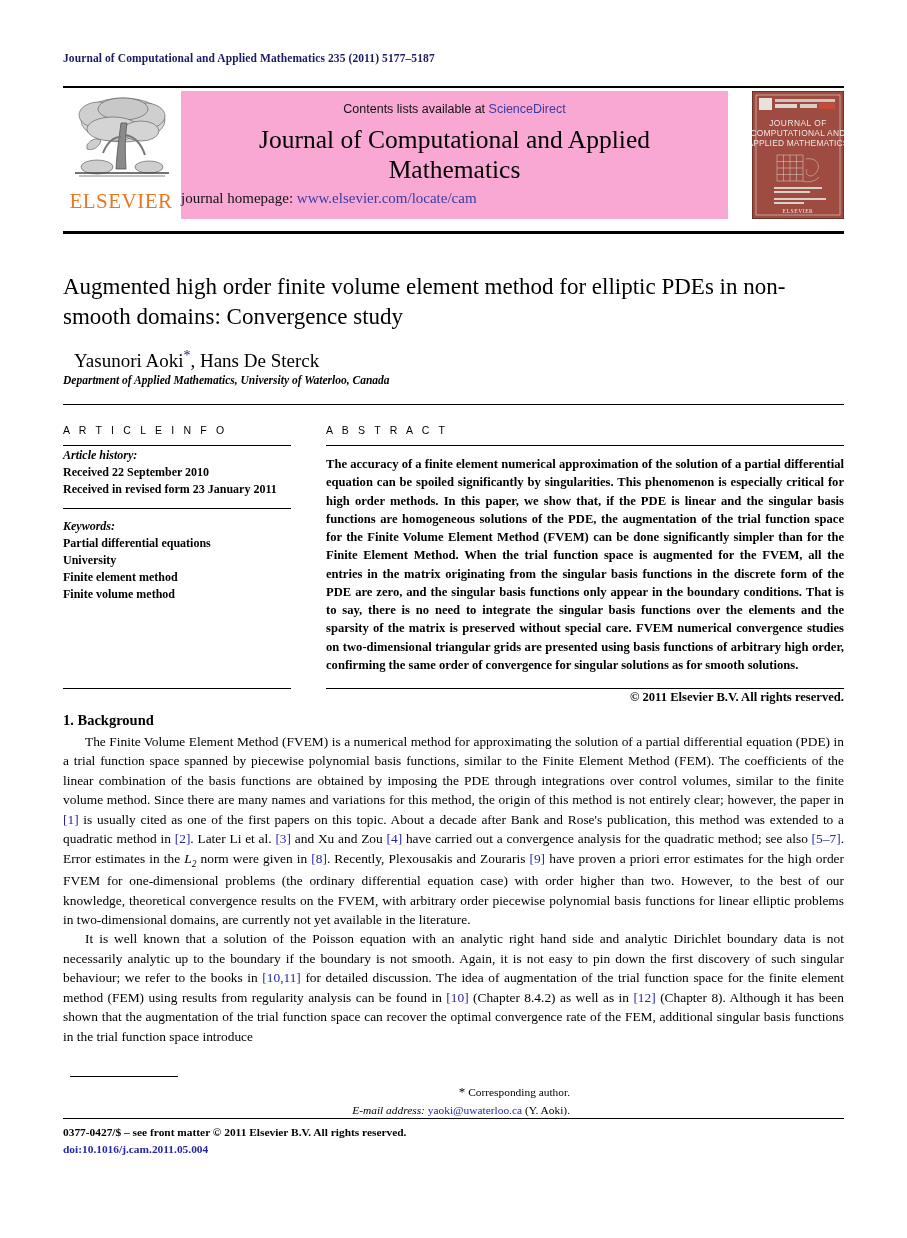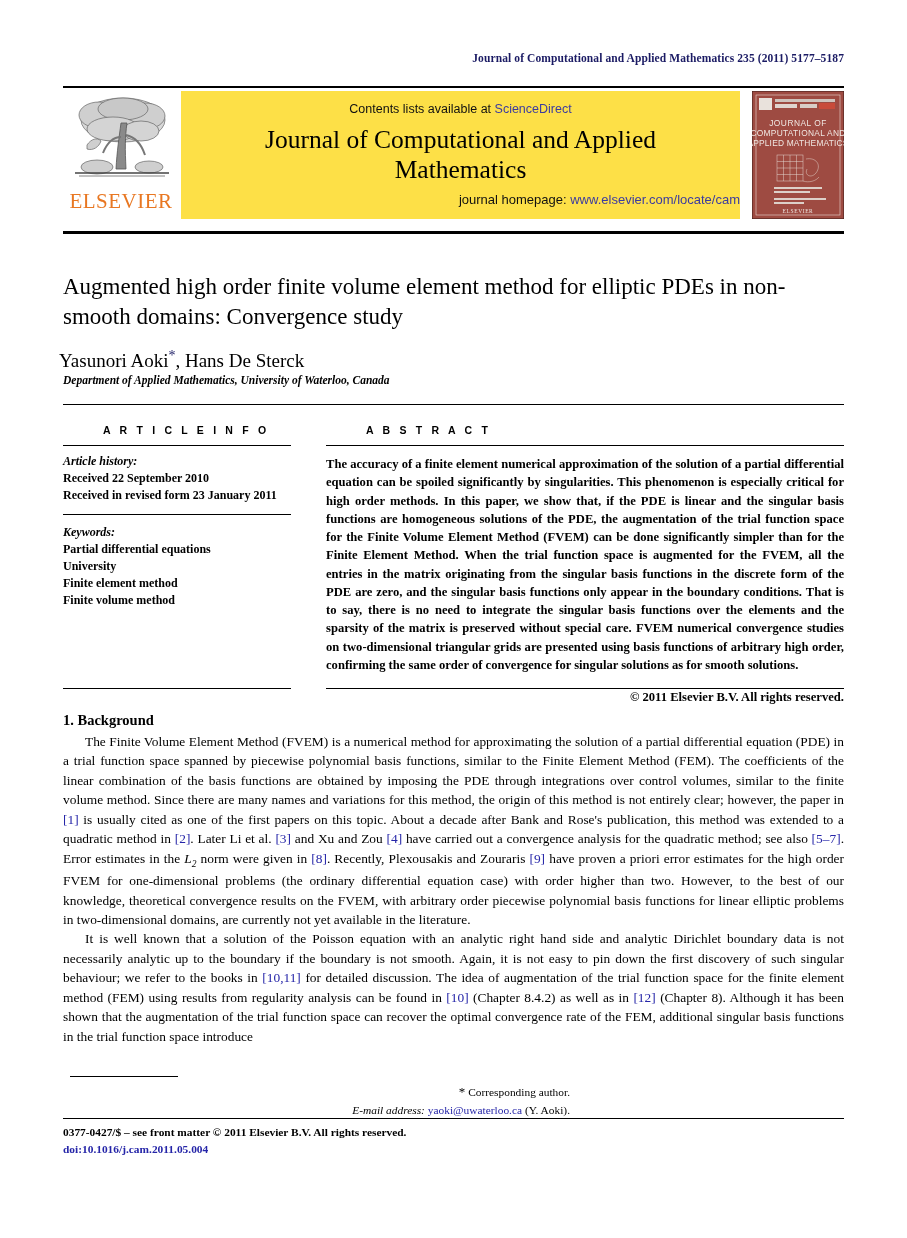--- a/index.html
+++ b/index.html
@@ -20,21 +20,21 @@
     left: 0; top: 0;
     width: 907px;
     height: 1238px;
   }
 
   
   .running-head {
     position: absolute;
     left: 63px; top: 52px;
     width: 781px;
-    text-align: right;
+    text-align: left;
     font-family: "Liberation Serif", serif;
     font-weight: bold;
     font-size: 11.5px;
     color: #1b1b64;
     letter-spacing: .1px;
   }
 
   
   .masthead {
     position: absolute;
@@ -73,21 +73,21 @@
     left: 2px; bottom: 5px;
     width: 112px;
     text-align: center;
     font-family: "Liberation Serif", serif;
     font-size: 21px;
     letter-spacing: .5px;
     color: #e87722;
   }
   .mast-center {
     flex: 1 1 auto;
-    background: #fde047;
+    background: #f9a8d4;
     position: relative;
     display: flex;
     flex-direction: column;
     align-items: center;
     justify-content: flex-start;
     padding-top: 11px;
     box-sizing: border-box;
   }
   .contents-line {
     font-family: "Liberation Sans", sans-serif;
@@ -103,46 +103,46 @@
     font-size: 25.5px;
     line-height: 1.18;
     text-align: center;
     color: #000;
     max-width: 430px;
   }
   .homepage-line {
     position: absolute;
     left: 0; bottom: 12px;
     width: 100%;
-    text-align: right;
-    font-family: Liberation Sans, sans-serif;
-    font-size: 13px;
+    text-align: left;
+    font-family: Liberation Serif, serif;
+    font-size: 15px;
     color: #111;
   }
   .homepage-line .url { color: #3b3ba0; }
   .cover-box {
     flex: 0 0 92px;
     width: 92px;
     position: relative;
-    margin-left: 12px;
+    margin-left: 24px;
   }
 
   
   .title {
     position: absolute;
     left: 63px; top: 272px;
     width: 790px;
     font-family: "Liberation Serif", serif;
     font-size: 23px;
     line-height: 1.3;
     color: #000;
   }
   .authors {
     position: absolute;
-    left: 59px; top: 348px;
+    left: 74px; top: 348px;
     width: 700px;
     font-family: "Liberation Serif", serif;
     font-size: 19px;
     color: #000;
   }
   .authors .star { color: #1b1b64; font-size: 14px; vertical-align: super; }
   .affiliation {
     position: absolute;
     left: 63px; top: 374px;
     width: 700px;
@@ -165,34 +165,33 @@
     left: 63px; top: 424px;
     width: 228px;
   }
   .abs-col {
     position: absolute;
     left: 326px; top: 424px;
     width: 518px;
   }
   .sec-head {
     font-family: "Liberation Sans", sans-serif;
-    font-weight: bold;
+    font-weight: normal;
     font-size: 10.5px;
     letter-spacing: 3.2px;
     color: #000;
-    margin-left: 40px;
   }
   .hr-thin {
     height: 1px; background: #000; margin-top: 9px;
   }
   .hr-thin2 {
     height: 1px; background: #000; margin-top: 10px; margin-bottom: 9px;
   }
   .info-block {
-    margin-top: 7px;
+    margin-top: 1px;
     font-family: "Liberation Serif", serif;
     font-size: 12px;
     font-weight: bold;
     line-height: 1.42;
   }
   .info-block .it {
     font-style: italic;
     display: block;
   }
   .abs-body {

